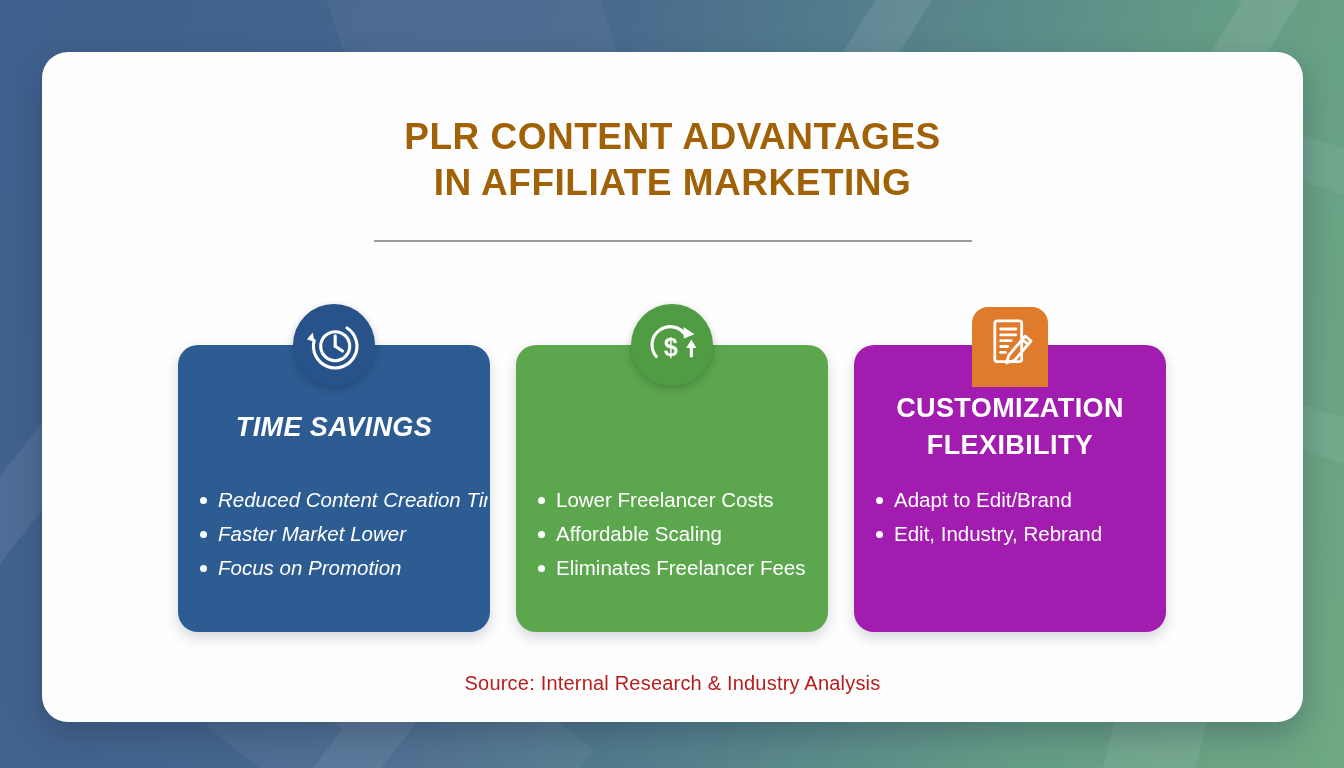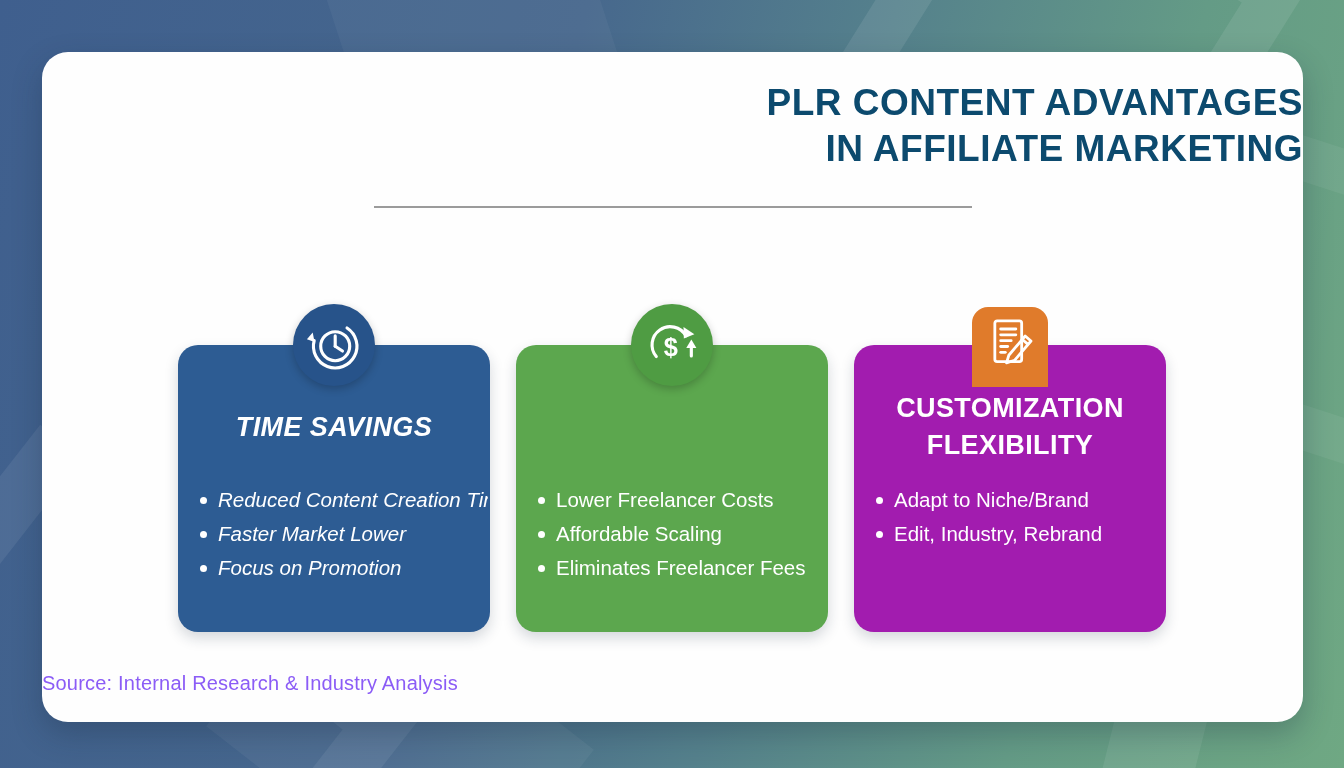--- a/index.html
+++ b/index.html
@@ -18,23 +18,23 @@
   .s5 { bottom:-120px; right:140px; width:90px; height:320px; background:rgba(255,255,255,0.08); transform:rotate(14deg); }
   .s6 { top:-60px; left:340px; width:260px; height:160px; background:rgba(255,255,255,0.04); transform:rotate(-18deg); }
 
   .panel {
     position:absolute; left:42px; top:52px; width:1261px; height:670px;
     background:#FEFEFE; border-radius:26px;
     box-shadow:0 12px 30px rgba(20,40,60,0.28);
   }
 
   .page-title {
-    padding-top:28px; text-align:right;
+    padding-top:62px; text-align:center;
     font-size:37px; font-weight:700; line-height:46px;
-    letter-spacing:0.5px; color:#0c4a6e;
+    letter-spacing:0.5px; color:#a16207;
   }
   .divider {
     width:598px; height:2px; background:#9B9B9B; margin:34px auto 0 auto;
   }
 
   .cards { position:absolute; left:136px; top:293px; width:990px; display:flex; gap:26px; }
   .card {
     position:relative; width:312px; height:287px; border-radius:20px;
     color:#FFFFFF; box-shadow:0 6px 14px rgba(20,40,60,0.18);
   }
@@ -65,22 +65,22 @@
     line-height:37px; letter-spacing:0.4px;
   }
   .bullets { position:absolute; top:138px; left:22px; right:2px; list-style:none; }
   .bullets li {
     display:flex; gap:11px; line-height:34px; font-size:20.5px;
     white-space:nowrap; overflow:hidden;
   }
   .dot { width:7px; height:7px; border-radius:50%; background:#FFFFFF; margin-top:13.5px; flex:none; }
 
   .source-note {
-    position:absolute; left:0; right:0; top:620px; 
-    font-size:20px; color:#8b5cf6; letter-spacing:0.2px;
+    position:absolute; left:0; right:0; top:620px; text-align:center;
+    font-size:20px; color:#b91c1c; letter-spacing:0.2px;
   }
 </style>
 </head>
 <body>
 
 <div class="bg">
   <div class="bg-shape s1"></div>
   <div class="bg-shape s2"></div>
   <div class="bg-shape s3"></div>
   <div class="bg-shape s4"></div>
@@ -168,21 +168,21 @@
             <path d="M16 32 L20 32"></path>
             <path d="M21 41 L23 34.5 L37 18 L42 22.3 L28 38.8 Z"></path>
             <path d="M34.5 21 L39 24.8"></path>
           </svg>
         </span>
       </div>
       <div class="card-title">CUSTOMIZATION FLEXIBILITY</div>
       <ul class="bullets">
         <li>
             <span class="dot"></span>
-            <span>Adapt to Niche/Brand</span>
+            <span>Adapt to Edit/Brand</span>
           </li>
         <li>
             <span class="dot"></span>
             <span>Edit, Industry, Rebrand</span>
           </li>
       </ul>
     </div>
 
   </div>
 

